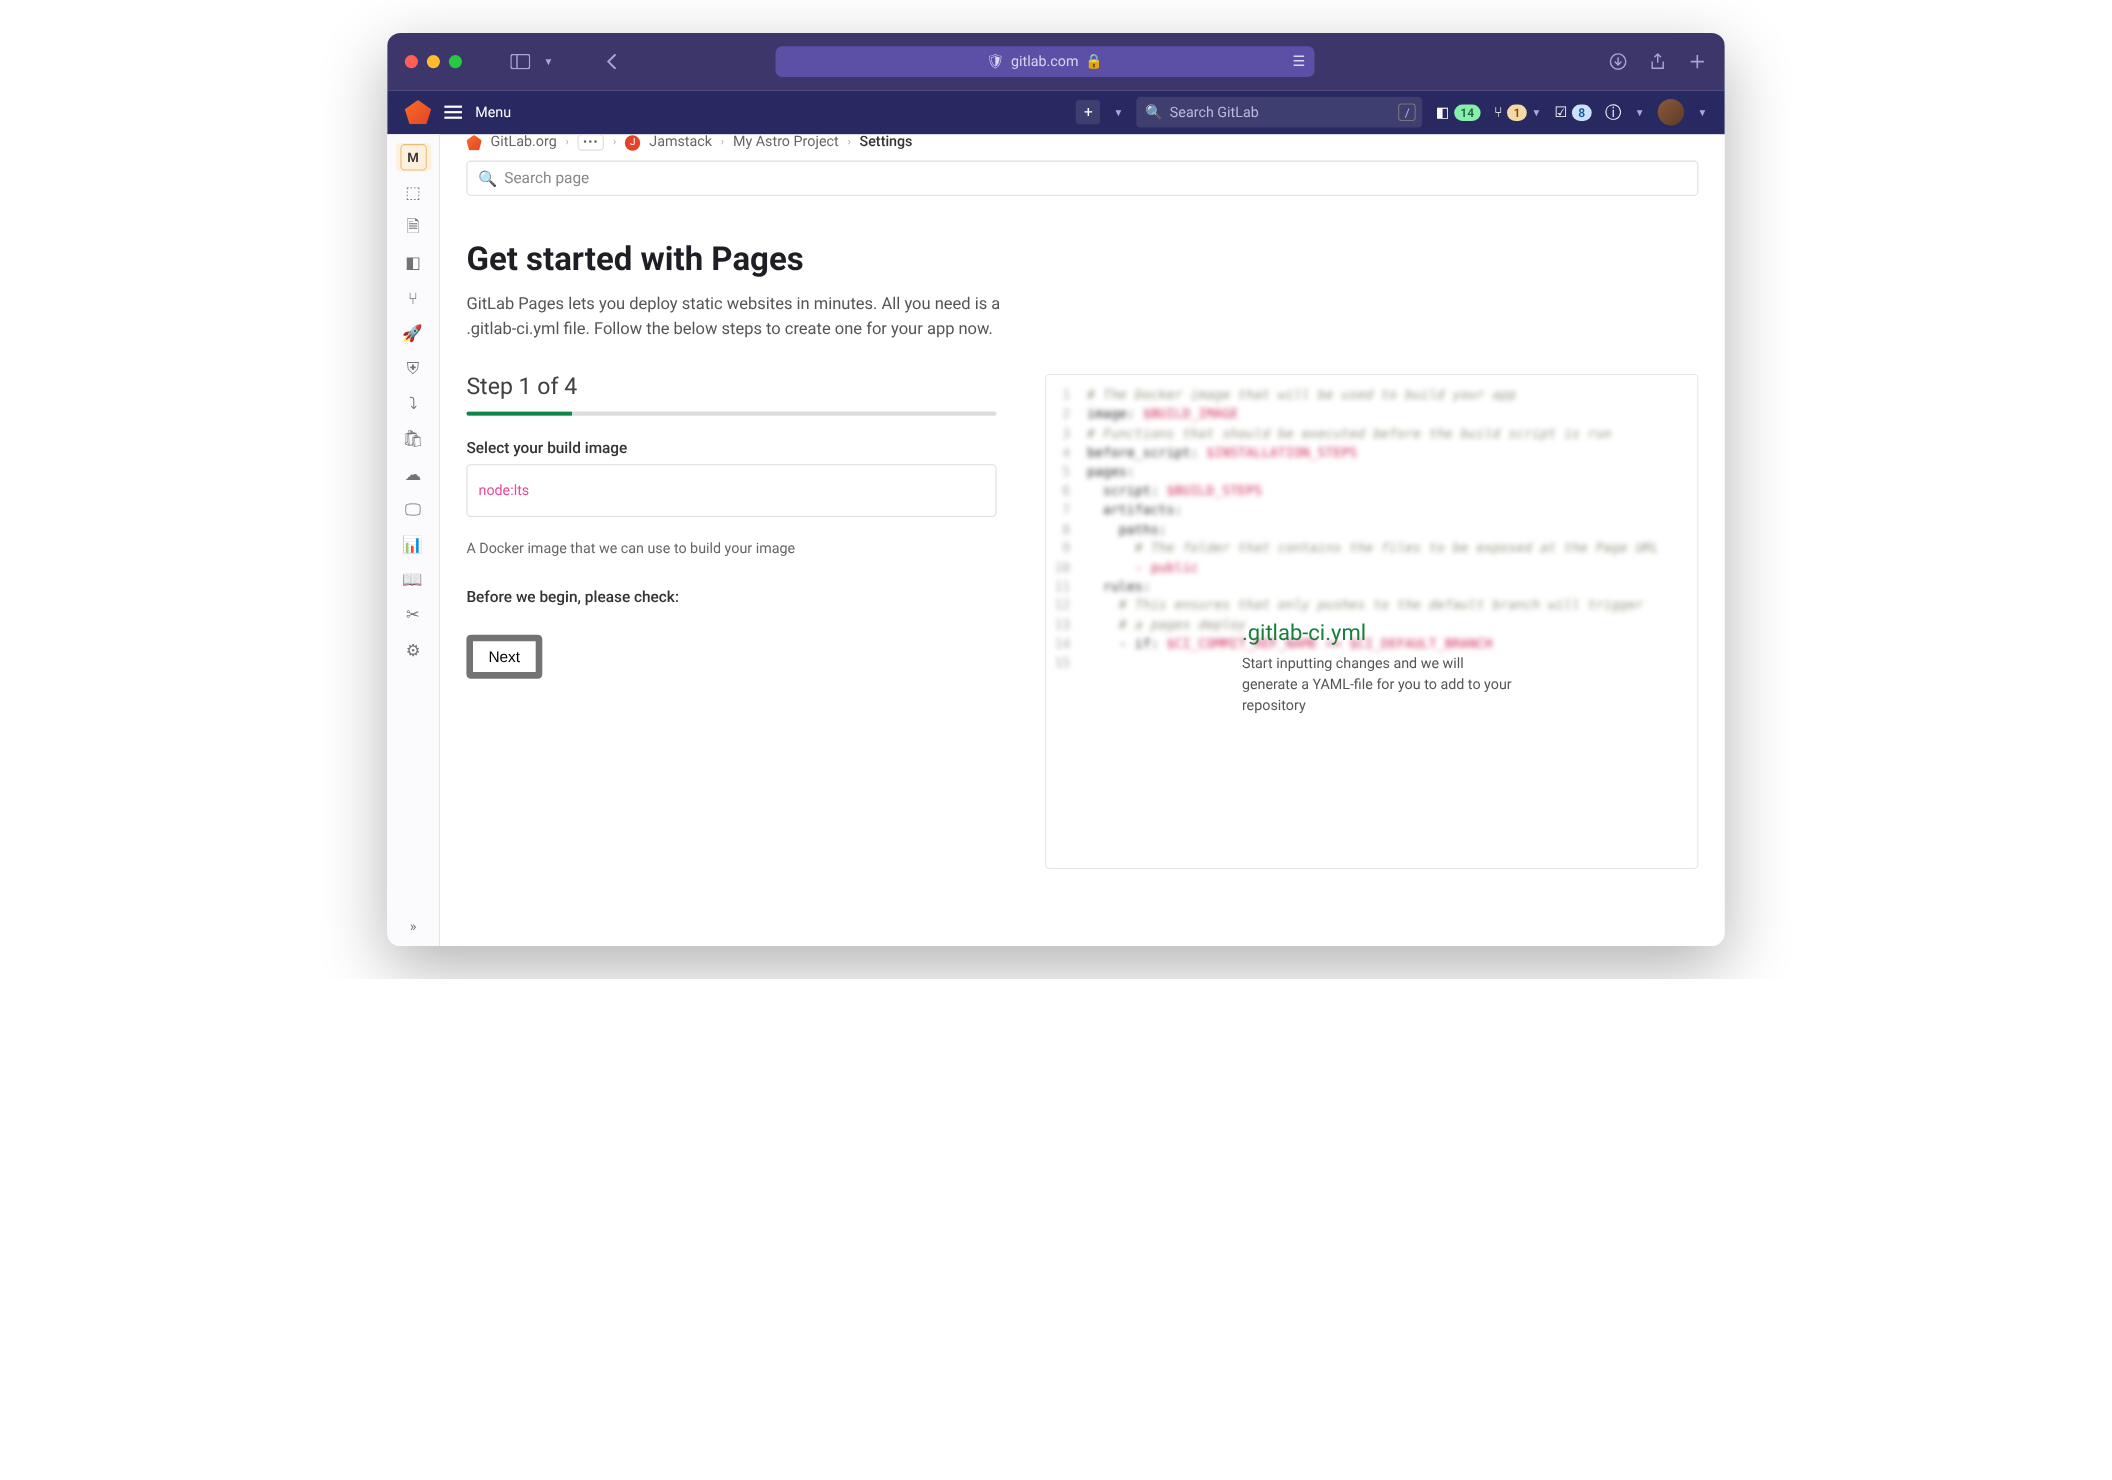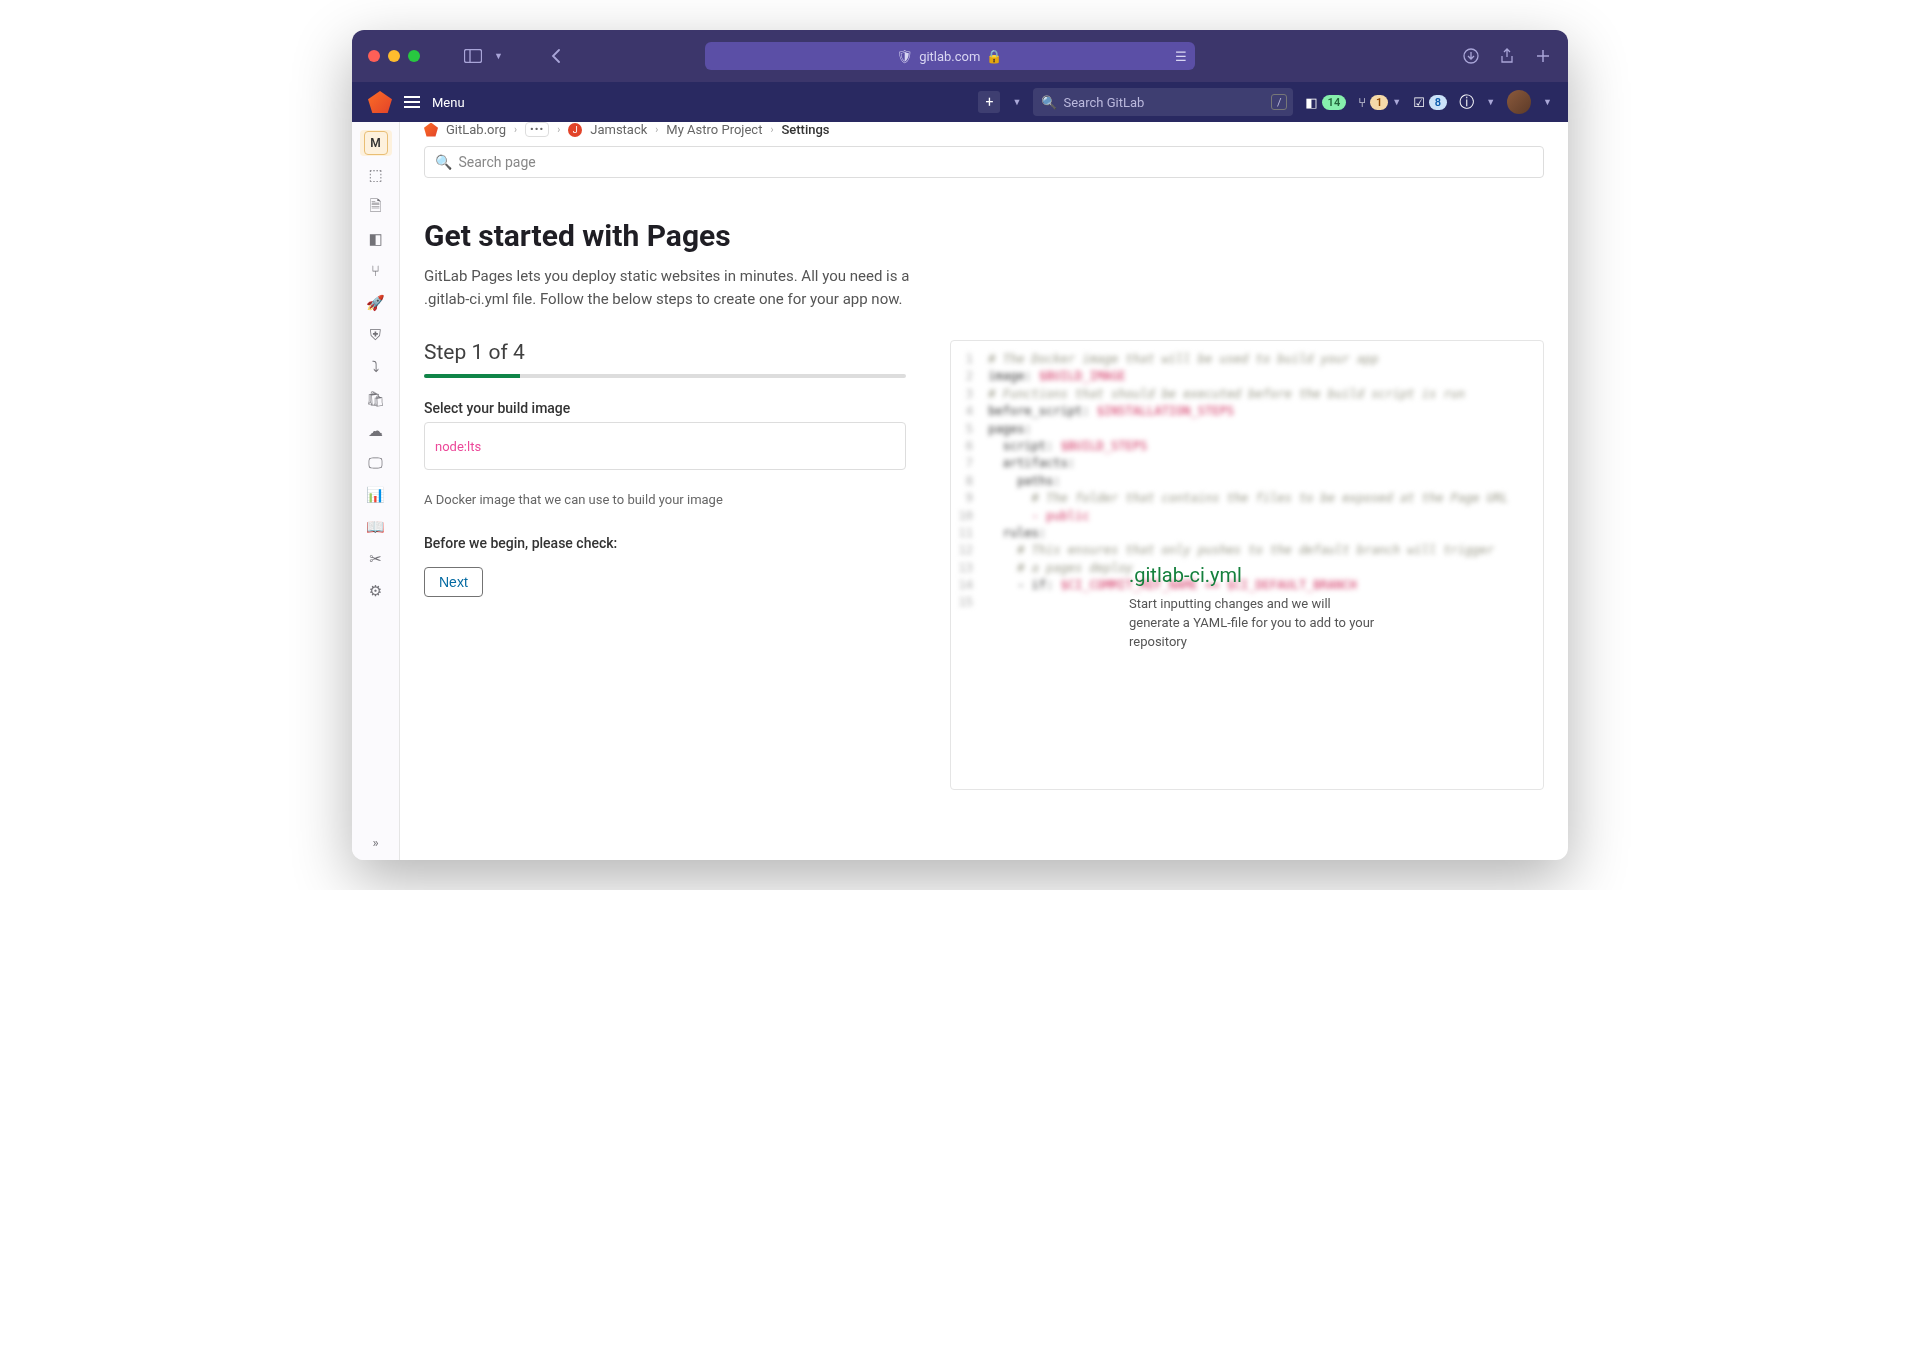--- a/index.html
+++ b/index.html
@@ -143,23 +143,23 @@
   padding: 0 10px; font-size: 13px; color: #ec4899; margin-top: 6px;
   display: flex; align-items: center;
 }
 .help-text { font-size: 13px; color: #666; margin-top: 22px; }
 .check-label { font-size: 14px; color: #333; margin-top: 28px; font-weight: 500; }
 .check-row { display: flex; gap: 10px; margin-top: 8px; align-items: flex-start; }
 .checkbox { width: 16px; height: 16px; border: 1px solid #bbb; border-radius: 4px; flex-shrink: 0; margin-top: 2px; }
 .check-text { font-size: 14px; color: #333; }
 .check-sub { font-size: 13px; color: #666; margin-top: 2px; line-height: 1.4; }
 .next-btn {
-  margin-top: 16px; padding: 6px 14px;
-  border: 1px solid #737373; border-radius: 4px;
-  background: #fff; font-size: 14px; color: #0369a1;
+  margin-top: 26px; padding: 6px 14px;
+  border: 6px solid #737373; border-radius: 4px;
+  background: #fff; font-size: 14px; color: #000000;
 }
 
 .right-panel {
   flex: 1; border: 1px solid #e5e5e5; border-radius: 4px;
   min-height: 450px; display: flex; flex-direction: column;
 }
 .panel-header {
   padding: 10px 14px; border-bottom: 1px solid #e5e5e5;
   font-size: 13px; font-weight: 600; color: #333;
   background: #fbfafd;

